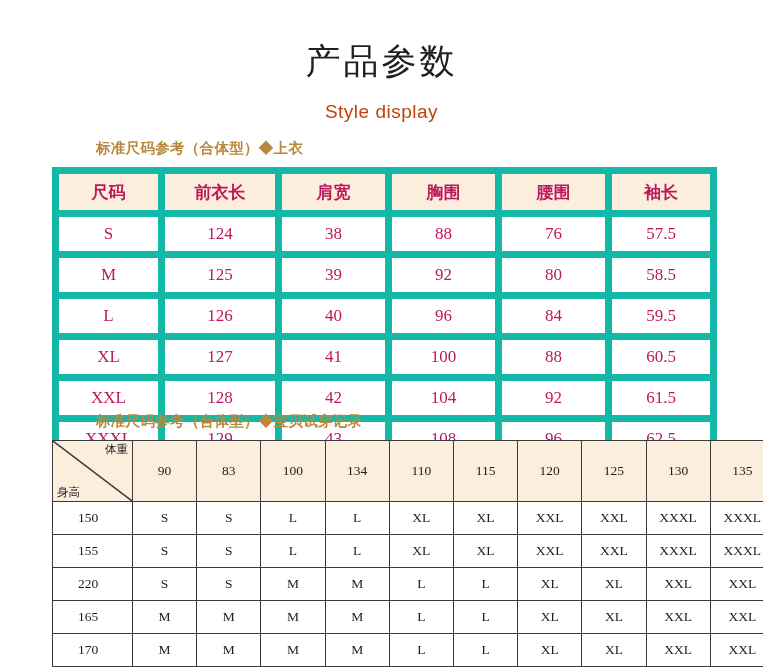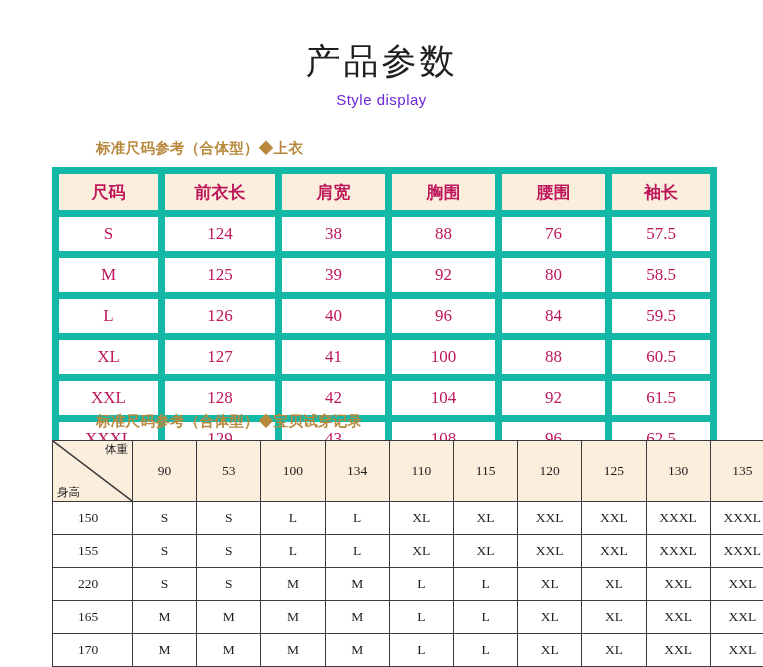--- a/index.html
+++ b/index.html
@@ -26,23 +26,23 @@
   }
   .main-title {
     font-size: 35px;
     letter-spacing: 3px;
     color: #1f1f1f;
     font-family: "Liberation Serif", "DejaVu Serif", serif;
     font-weight: normal;
     line-height: 1.15;
   }
   .sub-title {
-    font-size: 15px;
-    color: #6d28d9;
-    margin-top: 9px;
+    font-size: 19px;
+    color: #c2410c;
+    margin-top: 19px;
     letter-spacing: 0.5px;
     font-family: "Liberation Sans", sans-serif;
   }
   .section-heading {
     color: #b8893d;
     font-size: 14.5px;
     font-weight: bold;
     font-family: "Liberation Sans", sans-serif;
     letter-spacing: 0.3px;
     margin-left: 44px;
@@ -264,21 +264,21 @@
       <thead>
         <tr>
           <td class="corner">
             <svg class="diag" viewBox="0 0 80 36" preserveAspectRatio="none">
               <line x1="0" y1="0" x2="80" y2="36" stroke="#3b3b3b" stroke-width="1"></line>
             </svg>
             <span class="lbl-w">体重</span>
             <span class="lbl-h">身高</span>
           </td>
           <td>90</td>
-          <td>53</td>
+          <td>83</td>
           <td>100</td>
           <td>134</td>
           <td>110</td>
           <td>115</td>
           <td>120</td>
           <td>125</td>
           <td>130</td>
           <td>135</td>
         </tr>
       </thead>

